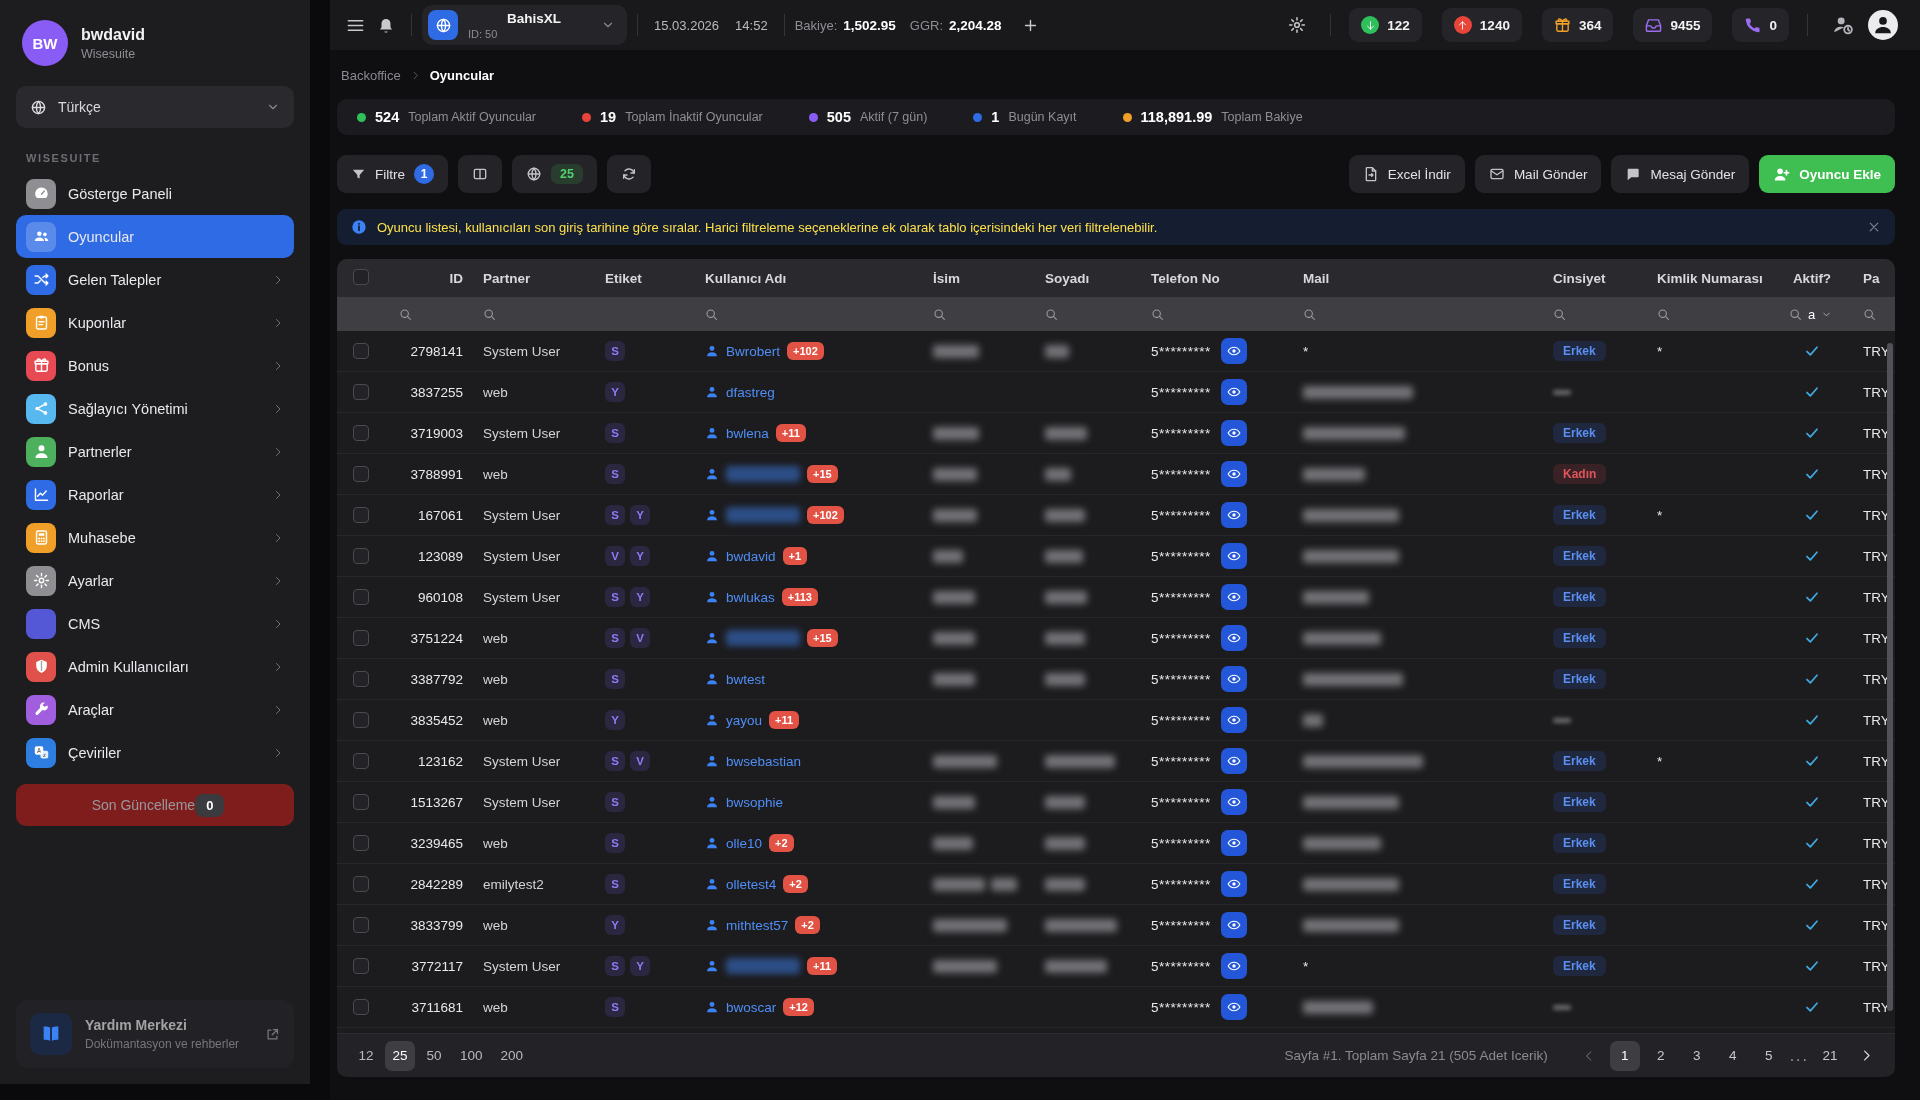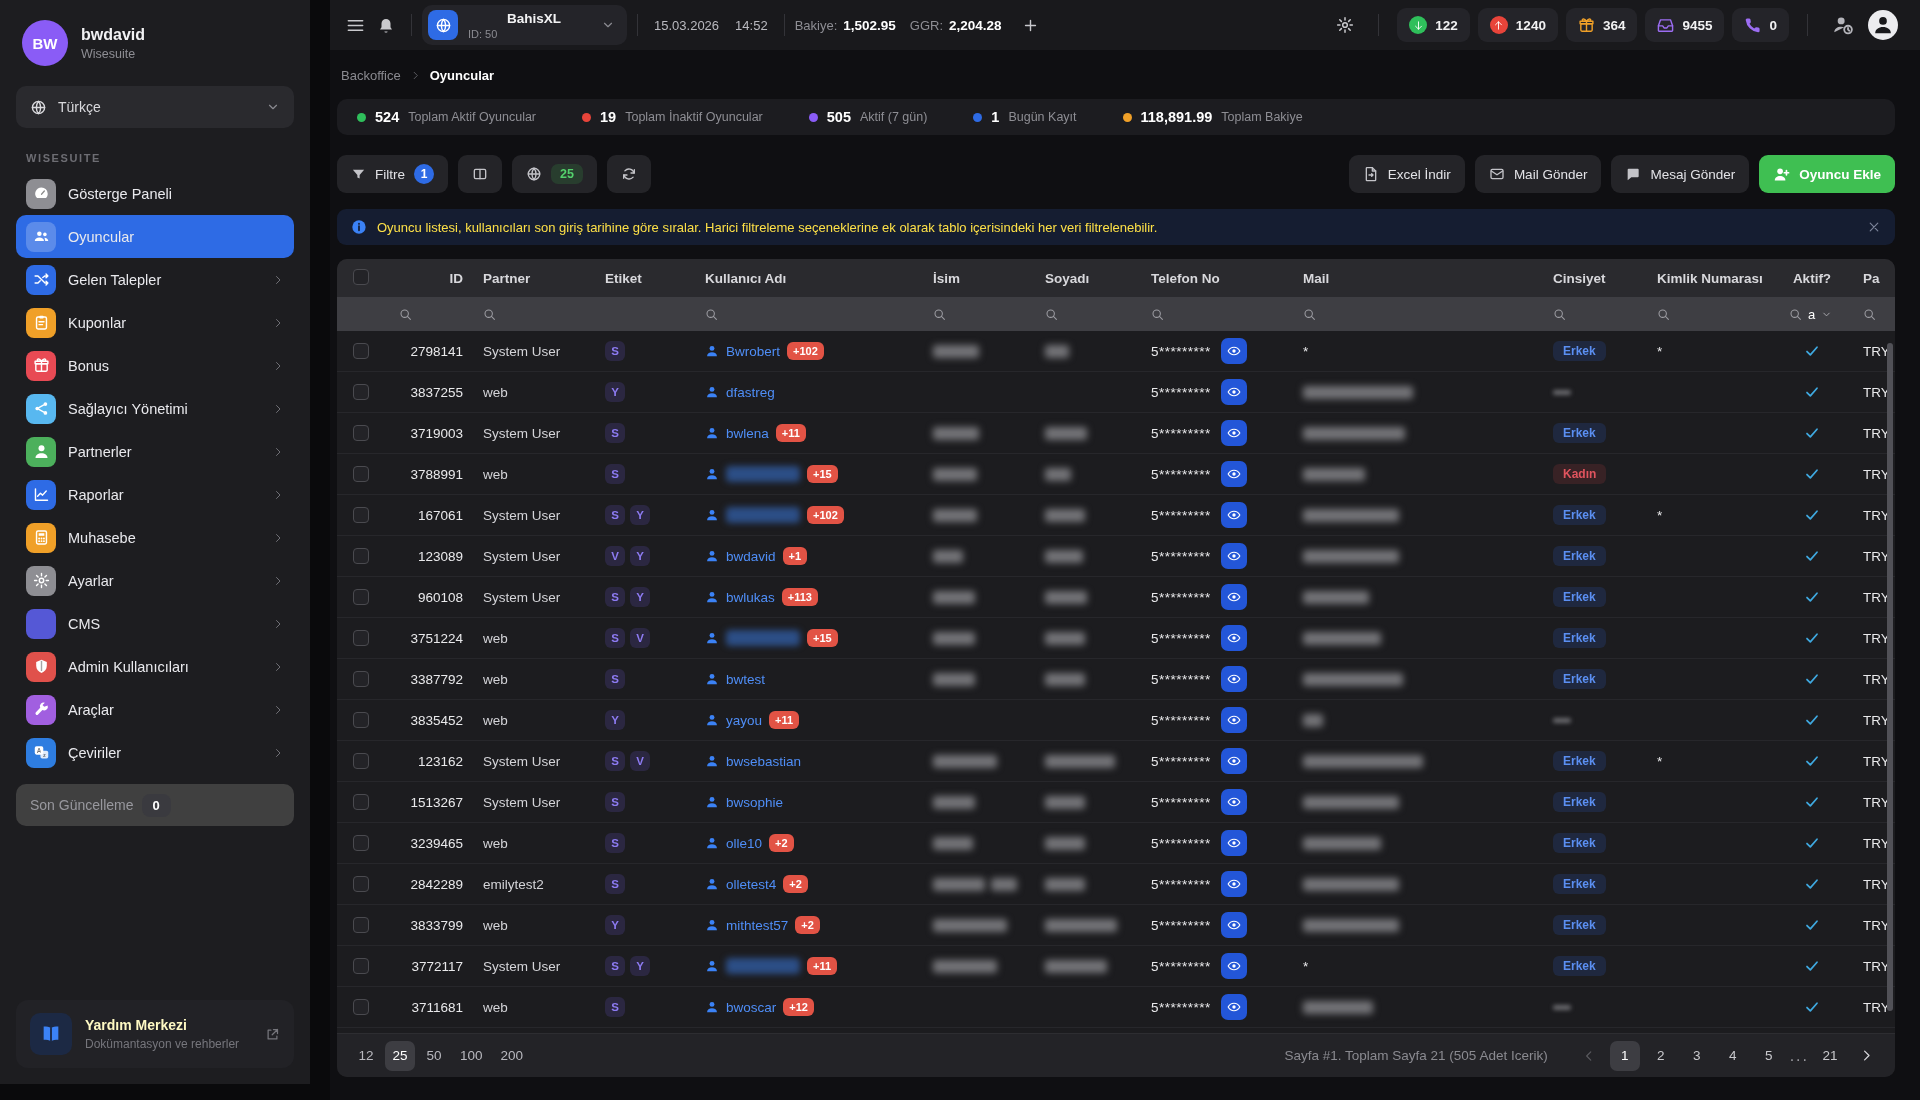--- a/index.html
+++ b/index.html
@@ -20,29 +20,29 @@
   .lang-select .chev { margin-left:auto; color:#8a8a90; }
   .section-label { margin:24px 0 8px 10px; font-size:11px; letter-spacing:1.6px; font-weight:bold; color:#6d6d73; }
   .nav-item { height:43px; display:flex; align-items:center; gap:12px; padding:0 10px;
     border-radius:10px; cursor:pointer; }
   .nav-item.active { background:#2e6be5; }
   .nav-label { font-size:14.5px; color:#e9e9ed; }
   .nav-chev { margin-left:auto; color:#6f6f75; }
   .icon-tile { width:30px; height:30px; border-radius:8px; display:flex; align-items:center;
     justify-content:center; flex:0 0 auto; }
   .icon-tile svg { color:#fff; }
-  .last-update { margin-top:10px; background:#404040; border-radius:10px; height:42px;
-    display:flex; align-items:center; justify-content:flex-start; padding:0 8px 0 14px;
-    color:#98989e; font-size:14px; cursor:pointer;gap:8px; }
+  .last-update { margin-top:10px; background:#7f1d1d; border-radius:10px; height:42px;
+    display:flex; align-items:center; justify-content:center; padding:0 8px 0 14px;
+    color:#98989e; font-size:14px; cursor:pointer; }
   .lu-badge { background:#3a3a3f; border-radius:8px; padding:4px 11px; color:#fff; font-weight:bold; font-size:13px; }
   .help-card { margin-top:auto; background:#222226; border-radius:12px; padding:13px 14px;
     display:flex; align-items:center; gap:13px; cursor:pointer; }
   .help-tile { width:42px; height:42px; border-radius:10px; background:#1c2944; display:flex;
     align-items:center; justify-content:center; color:#3b82f6; }
-  .help-title { font-size:14px; font-weight:bold; color:#fef9c3; }
+  .help-title { font-size:14px; font-weight:bold; color:#a3a3a3; }
   .help-sub { font-size:12px; color:#76767c; margin-top:4px; }
   .help-ext { margin-left:auto; color:#76767c; }
 
   
   .main { margin-left:330px; height:100%; background:#0f0f12; }
   .topbar { height:50px; background:#19191c; display:flex; align-items:center; padding:0 22px 0 10px; }
   .tb-btn { color:#c9c9cd; padding:6px; cursor:pointer; }
   .divider { width:1px; height:22px; background:#333338; margin:0 10px; }
   .company-pill { background:#242429; border-radius:10px; height:40px; display:flex;
     align-items:center; gap:10px; padding:0 12px 0 6px; cursor:pointer; }
@@ -440,21 +440,21 @@
     </div>
     <span class="tb-btn"><span><svg width="17" height="17" viewBox="0 0 24 24" fill="none" stroke="currentColor" stroke-width="2" stroke-linecap="round" stroke-linejoin="round">
             <path d="M12 5v14M5 12h14"></path>
           </svg></span></span>
     <div class="tb-right">
       <span class="tb-btn"><span><svg width="18" height="18" viewBox="0 0 24 24" fill="none" stroke="currentColor" stroke-width="2" stroke-linecap="round" stroke-linejoin="round">
               <circle cx="12" cy="12" r="3.1"></circle>
               <path d="M12 2.2v3.1M12 18.7v3.1M2.2 12h3.1M18.7 12h3.1M5 5l2.2 2.2M16.8 16.8L19 19M19 5l-2.2 2.2M7.2 16.8L5 19"></path>
             </svg></span></span>
       <span class="divider"></span>
-      <span id="top-badges" style="display:flex; gap:8px;">
+      <span id="top-badges" style="display:flex; gap:20px;">
   <span class="count-pill">
     <span class="mini-circle" style="background:#2fbf5b">
               <svg width="11" height="11" viewBox="0 0 24 24" fill="none" stroke="currentColor" stroke-width="2" stroke-linecap="round" stroke-linejoin="round">
                 <path d="M12 4v16M5.5 13.5L12 20l6.5-6.5"></path>
               </svg>
             </span>
     <b>122</b>
   </span>
   <span class="count-pill">
     <span class="mini-circle" style="background:#e8443a">

